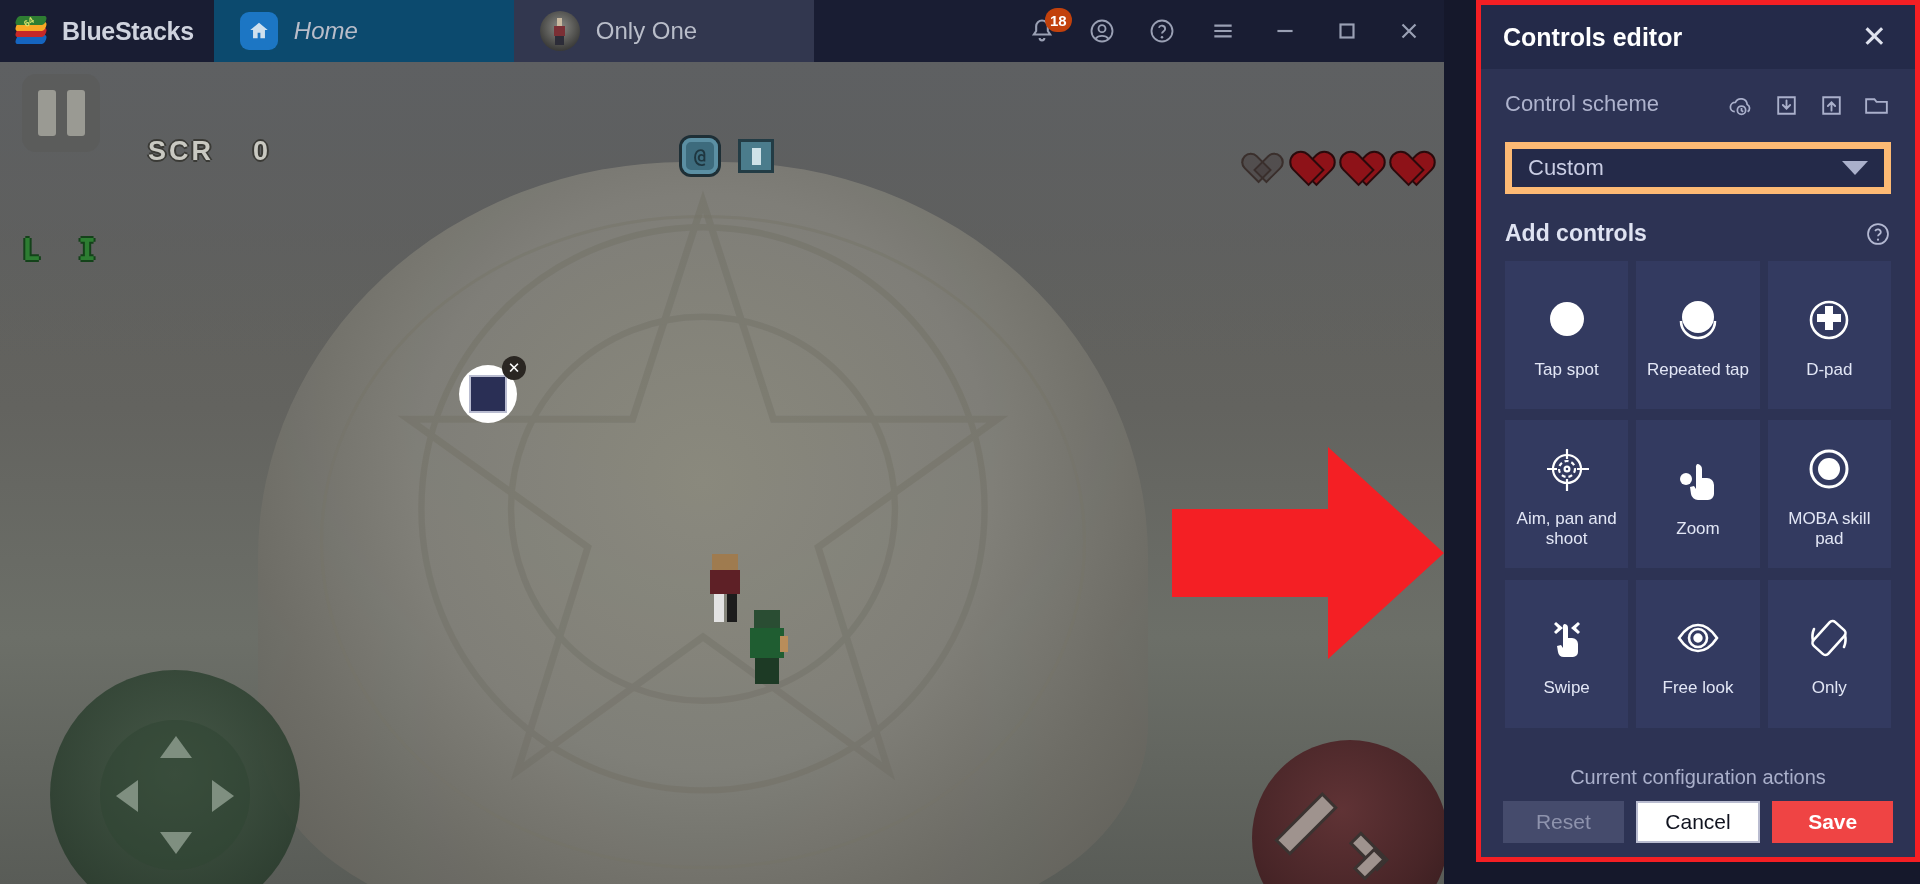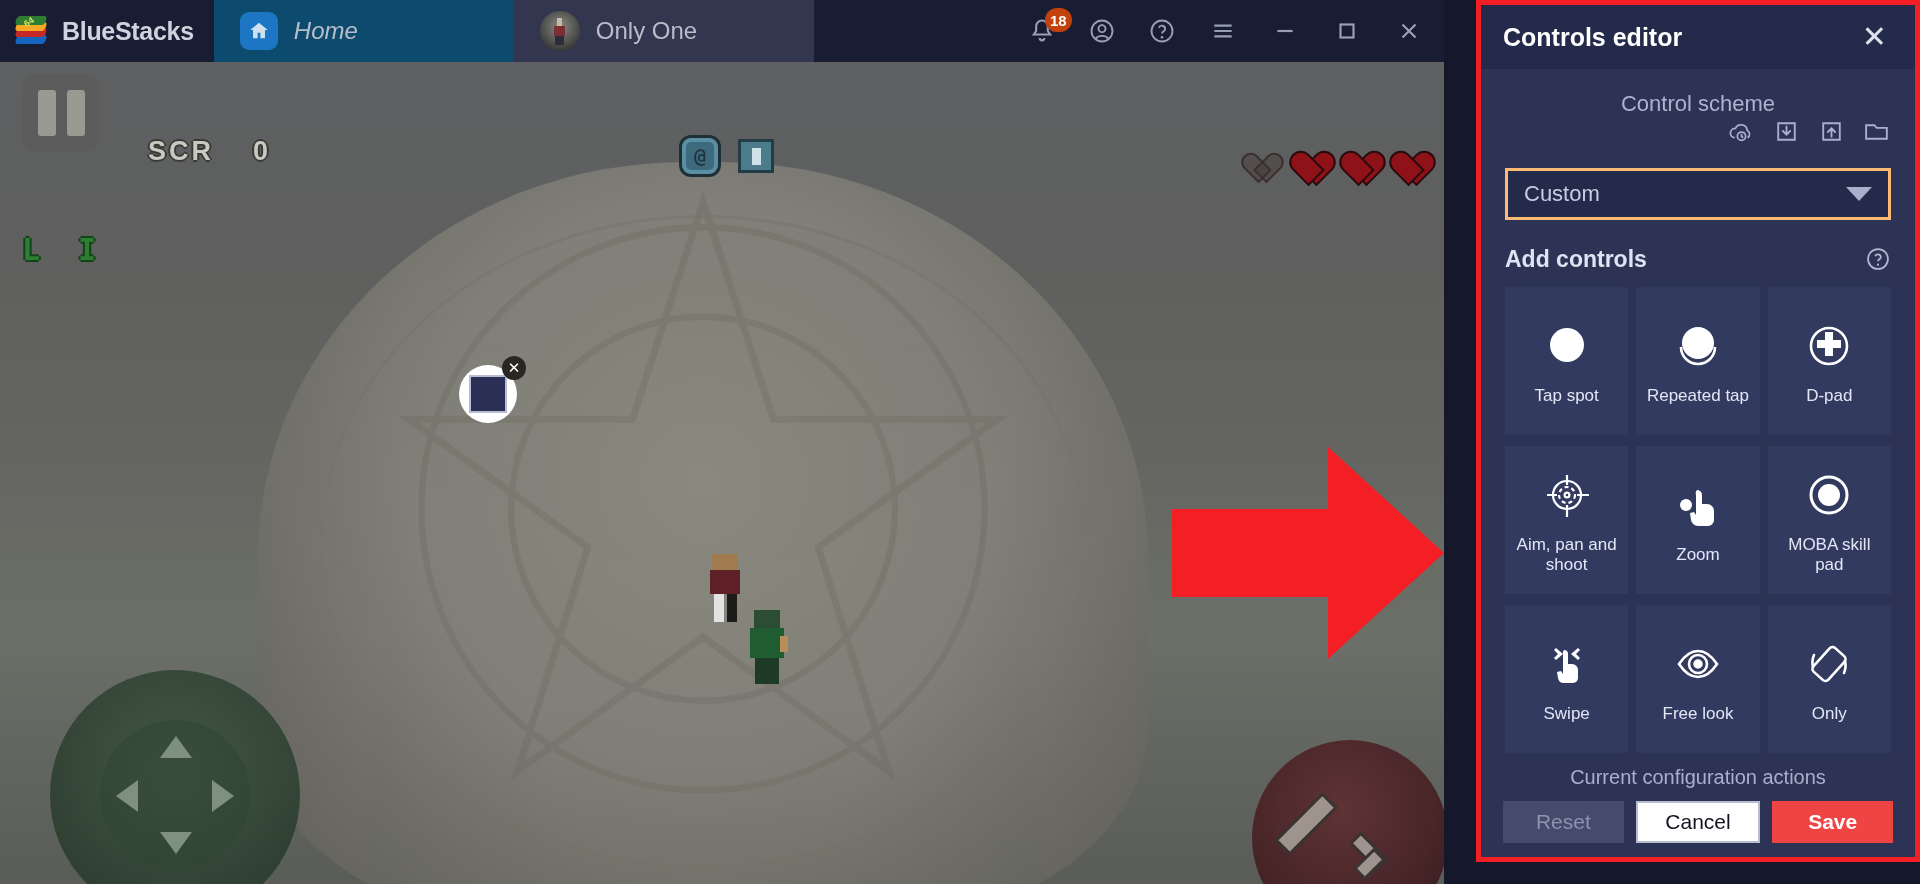--- a/index.html
+++ b/index.html
@@ -174,35 +174,35 @@
   
   .panel { position:absolute; top:0; right:0; width:444px; height:862px;
     border:5px solid #f41f24; background:#2d3354; display:flex;
     flex-direction:column; }
   .panel-head { height:64px; background:#242a49; display:flex;
     align-items:center; padding:0 22px; flex:none; }
   .panel-title { color:#ffffff; font-size:25px; font-weight:bold; }
   .panel-close { margin-left:auto; color:#dfe2ee; font-size:30px;
     line-height:1; padding:4px 6px; }
 
-  .scheme-row { display:flex; align-items:center; padding:22px 24px 4px;flex-direction:column; }
+  .scheme-row { display:flex; padding:22px 24px 4px; }
   .scheme-label { color:#aeb3cd; font-size:22px; }
   .scheme-icons { margin-left:auto; display:flex; gap:16px; align-items:center; }
   .scheme-icons svg { width:29px; height:29px; }
 
   .dd { margin:18px 24px 0; height:52px; background:#242a49;
-    border:3px solid #fdba74; display:flex; align-items:center;
+    border:7px solid #fdba74; display:flex; align-items:center;
     padding:0 16px; }
   .dd-val { color:#c9cde3; font-size:22px; }
   .dd-caret { margin-left:auto; width:0; height:0;
     border-left:13px solid transparent; border-right:13px solid transparent;
     border-top:14px solid #aab0cb; }
 
   .addc { padding:26px 24px 0; }
-  .addc-head { display:flex; align-items:flex-start; }
+  .addc-head { display:flex; align-items:flex-end; }
   .addc-title { color:#dfe3f2; font-size:23px; font-weight:bold; }
   .addc-help { margin-left:auto; width:26px; height:26px; }
   .addc-desc { color:#9ea4c2; font-size:18px; line-height:1.42; margin-top:4px; }
 
   .grid { margin:14px 24px 0; display:grid; grid-template-columns:repeat(3,1fr);
     gap:8px; overflow:hidden; height:470px; position:relative; }
   .tile { background:#333a60; height:148px; display:flex;
     flex-direction:column; align-items:center; justify-content:center;
     padding:10px 6px; }
   .tile .ico { height:62px; display:flex; align-items:center;

